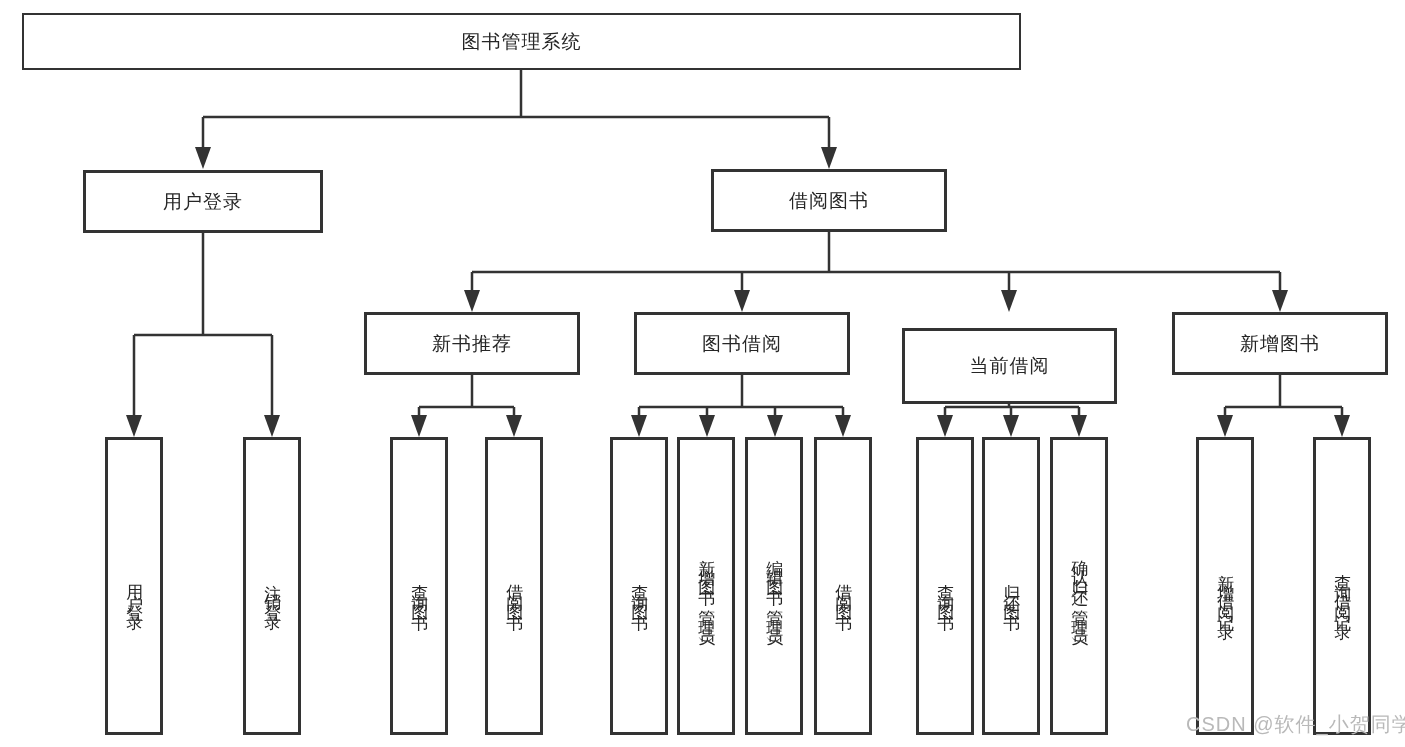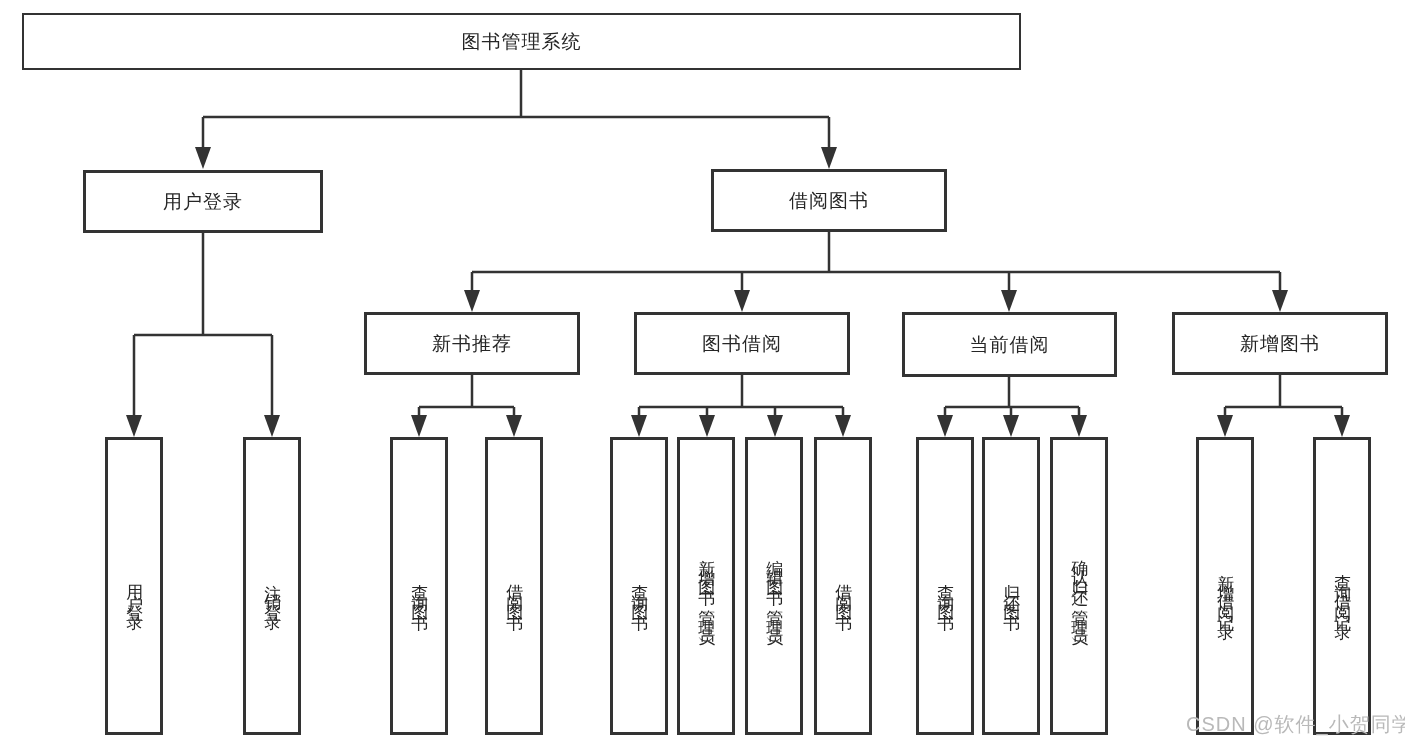--- a/index.html
+++ b/index.html
@@ -108,21 +108,21 @@
   <div class="node branch" style="left:711px; top:169px; width:236px; height:63px;">
     <span class="h-label">借阅图书</span>
   </div>
 
   <div class="node branch" style="left:634px; top:312px; width:216px; height:63px;">
     <span class="h-label">图书借阅</span>
   </div>
   <div class="node branch" style="left:364px; top:312px; width:216px; height:63px;">
     <span class="h-label">新书推荐</span>
   </div>
-  <div class="node branch" style="left:902px; top:312px; width:215px; height:65px;text-align:center;">
+  <div class="node branch" style="left:902px; top:328px; width:215px; height:76px;text-align:center;">
     <span class="h-label">当前借阅</span>
   </div>
   <div class="node branch" style="left:1172px; top:312px; width:216px; height:63px;">
     <span class="h-label">新增图书</span>
   </div>
 
   <div class="node leaf" style="left:105px; top:437px; width:58px; height:298px;">
     <span class="v-label">用户登录</span>
   </div>
   <div class="node leaf" style="left:243px; top:437px; width:58px; height:298px;">

